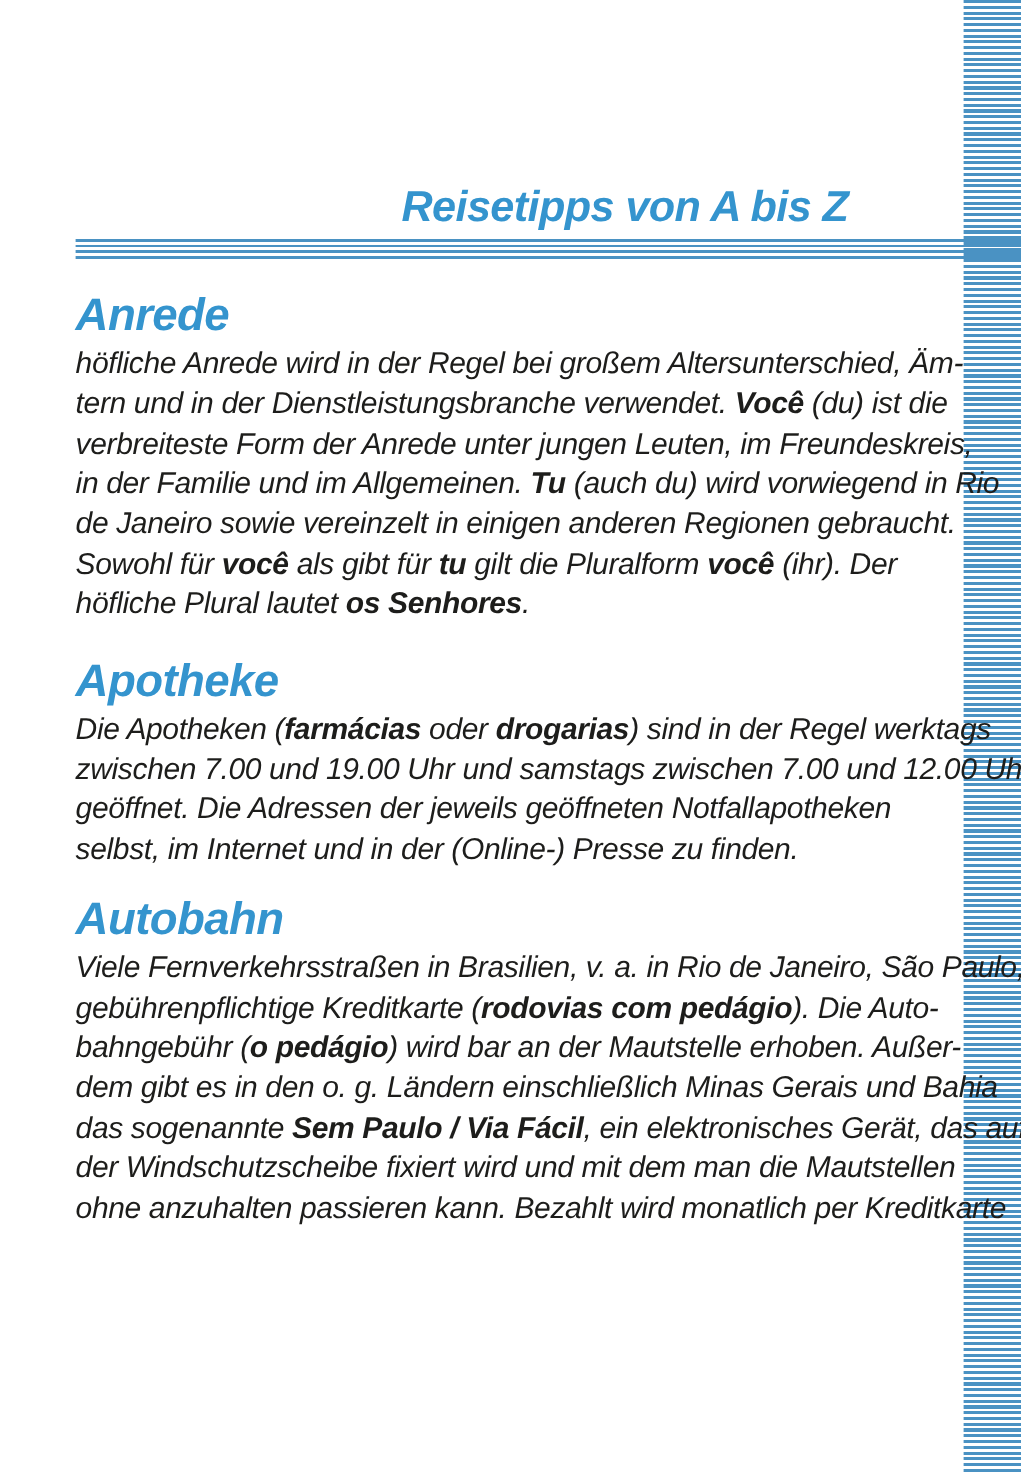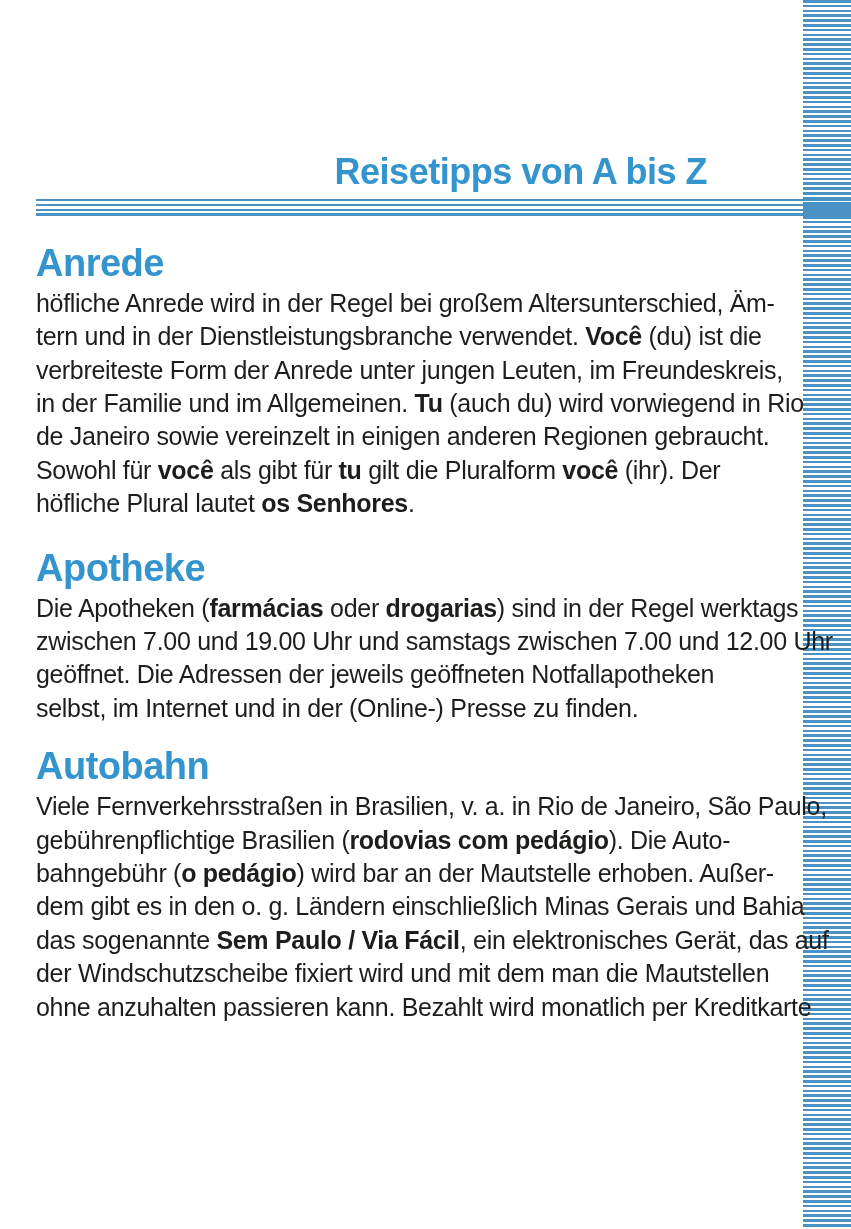--- a/index.html
+++ b/index.html
@@ -24,22 +24,23 @@
     top:0; right:0; bottom:0;
     width:48px;
     background:repeating-linear-gradient(
       180deg,
       var(--stripe-blue) 0px, var(--stripe-blue) 2.6px,
       #ffffff 2.6px, #ffffff 4.8px
     );
   }
   .content{
     position:relative;
-    padding:0 58px 0 36px;
+    padding:0 58px 0 63px;
     z-index:2;
+    font-style:italic;
   }
   .page-title{
     margin-top:152px;
     height:40px;
     line-height:40px;
     text-align:right;
     padding-right:86px;
     font-size:36px;
     font-weight:700;
     letter-spacing:-0.5px;
@@ -101,21 +102,21 @@
             <span class="line"><span>Die Apotheken (</span><b>farmácias</b><span> oder </span><b>drogarias</b><span>) sind in der Regel werktags</span></span>
             <span class="line"><span>zwischen 7.00 und 19.00 Uhr und samstags zwischen 7.00 und 12.00 Uhr</span></span>
             <span class="line"><span>geöffnet. Die Adressen der jeweils geöffneten Notfallapotheken</span></span>
             <span class="line"><span>selbst, im Internet und in der (Online-) Presse zu finden.</span></span>
           </p>
         </section>
         <section class="s2">
           <h2>Autobahn</h2>
           <p>
             <span class="line"><span>Viele Fernverkehrsstraßen in Brasilien, v. a. in Rio de Janeiro, São Paulo,</span></span>
-            <span class="line"><span>gebührenpflichtige Brasilien (</span><b>rodovias com pedágio</b><span>). Die Auto-</span></span>
+            <span class="line"><span>gebührenpflichtige Kreditkarte (</span><b>rodovias com pedágio</b><span>). Die Auto-</span></span>
             <span class="line"><span>bahngebühr (</span><b>o pedágio</b><span>) wird bar an der Mautstelle erhoben. Außer-</span></span>
             <span class="line"><span>dem gibt es in den o. g. Ländern einschließlich Minas Gerais und Bahia</span></span>
             <span class="line"><span>das sogenannte </span><b>Sem Paulo / Via Fácil</b><span>, ein elektronisches Gerät, das auf</span></span>
             <span class="line"><span>der Windschutzscheibe fixiert wird und mit dem man die Mautstellen</span></span>
             <span class="line"><span>ohne anzuhalten passieren kann. Bezahlt wird monatlich per Kreditkarte</span></span>
           </p>
         </section>
       </div>
   </div>
 </div>

